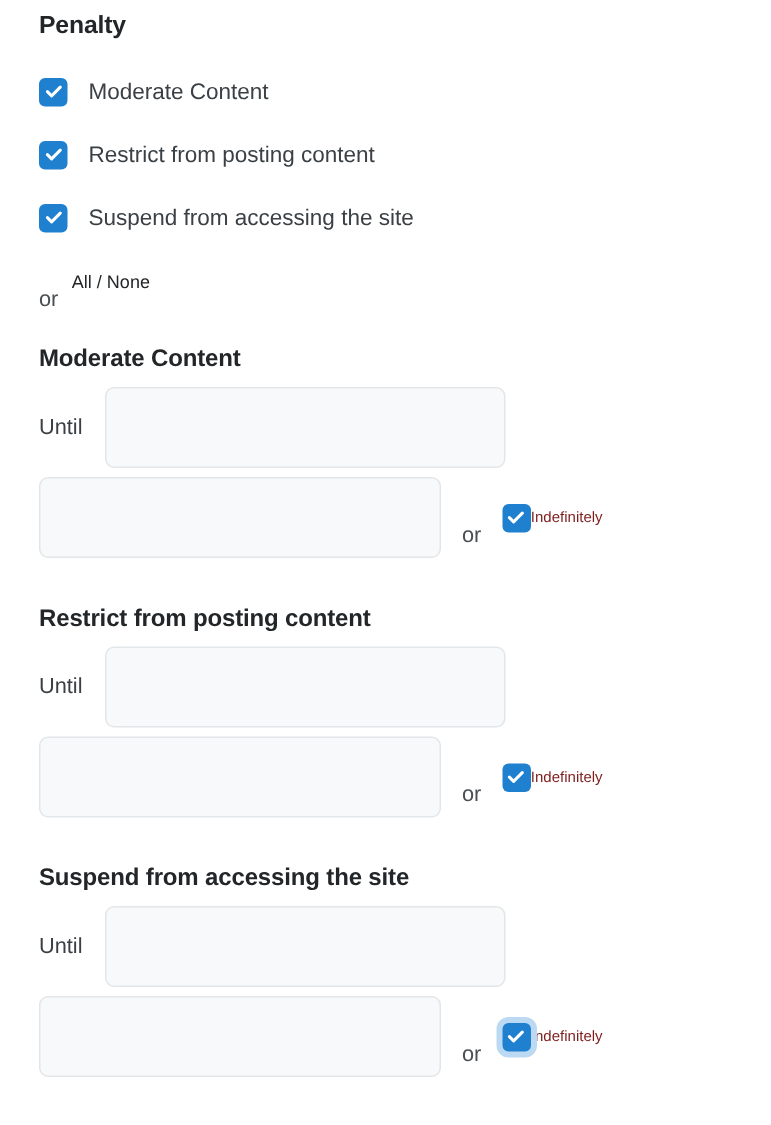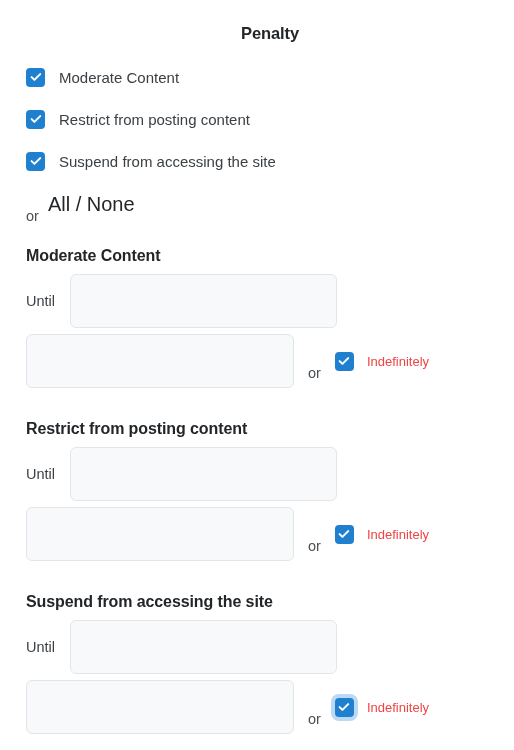--- a/index.html
+++ b/index.html
@@ -19,24 +19,23 @@
 
   .page {
     padding: 0 0 0 26px;
   }
 
   
   .title {
     font-size: 16.5px;
     font-weight: bold;
     color: #232629;
-    margin: 16px;
+    margin: 0;
     padding-top: 8px;
     letter-spacing: -0.1px;
-    text-align: center;
   }
 
   .section-title {
     font-size: 16px;
     font-weight: bold;
     color: #232629;
     margin: 0;
     letter-spacing: -0.1px;
   }
 
@@ -80,21 +79,21 @@
     align-items: center;
     margin-top: 16px;
     height: 22px;
   }
   .or-text {
     font-size: 14.5px;
     color: #4a4f54;
     margin-top: 24px;
   }
   .allnone {
-    font-size: 20px;
+    font-size: 12px;
     color: #232629;
     margin-left: 9px;
     cursor: pointer;
   }
 
   
   .section { margin-top: 32px; }
 
   .until-row {
     display: flex;
@@ -125,23 +124,22 @@
     width: 268px;
     flex: none;
   }
   .tail {
     display: flex;
     align-items: center;
     margin-left: 14px;
   }
   .tail .or-text { margin-right: 14px; }
   .indef-label {
-    font-size: 13px;
-    color: #ef4444;
-    margin-left: 13px;
+    font-size: 10px;
+    color: #7f1d1d;
     white-space: nowrap;
   }
 </style>
 </head>
 <body>
 
 <div class="page">
 
   <h2 class="title">Penalty</h2>
 

